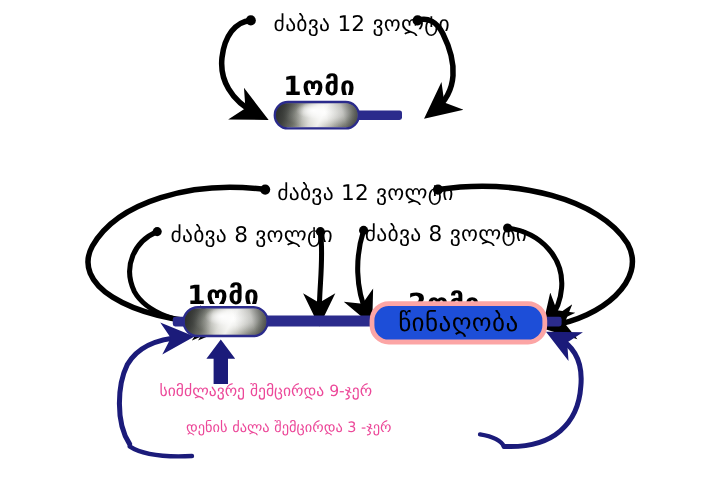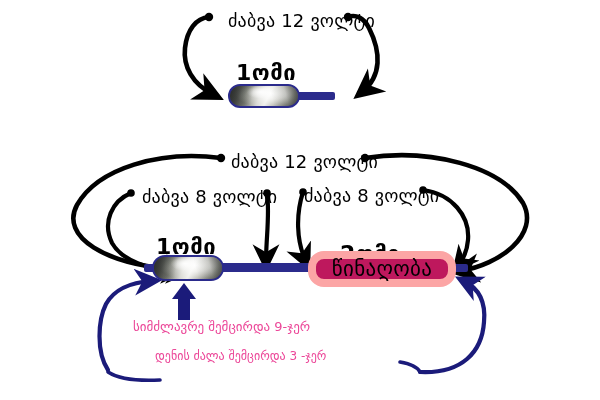--- a/index.html
+++ b/index.html
@@ -29,21 +29,21 @@
   .resistor::after{
     content:"";position:absolute;inset:0;
     background:
       linear-gradient(100deg,rgba(40,42,40,.85) 0%,rgba(70,72,70,.35) 18%,rgba(255,255,255,0) 34%),
       linear-gradient(255deg,rgba(55,57,55,.75) 0%,rgba(120,122,118,.25) 20%,rgba(255,255,255,0) 40%),
       radial-gradient(ellipse 30% 46% at 46% 30%,rgba(255,255,255,.92) 0%,rgba(255,255,255,0) 72%);
   }
   .wire{position:absolute;background:#2b2b8c;border-radius:2px;}
 
   .ohmbox{
-    position:absolute;border:8px solid #fca5a5;border-radius:16px;background:#be185d;
+    position:absolute;border:4px solid #fca5a5;border-radius:16px;background:#1d4ed8;
     box-sizing:border-box;display:flex;align-items:center;justify-content:center;
   }
   .ohmbox span{font-size:21px;color:#000;letter-spacing:.3px;}
 </style>
 </head>
 <body>
 
 <div id="stage">
 
   <svg class="layer">

